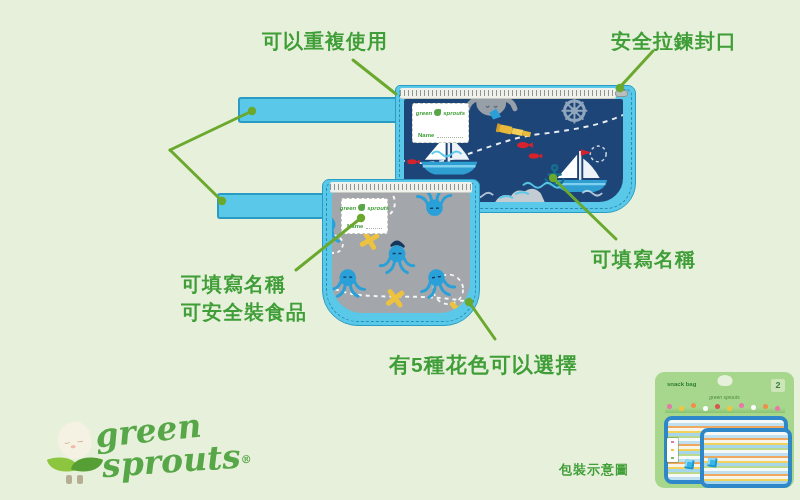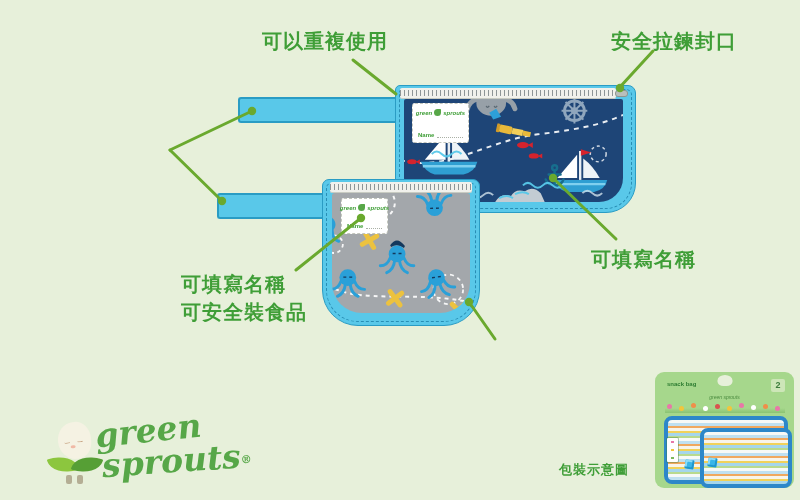--- a/index.html
+++ b/index.html
@@ -256,20 +256,21 @@
 
   <div class="lbl lbl-reusable">可以重複使用</div>
   <div class="lbl lbl-zipper">安全拉鍊封口</div>
   <div class="lbl lbl-personalize">
     <span>可填寫名稱</span>
     <span>可安全裝食品</span>
   </div>
   <div class="lbl lbl-foodsafe">
     <span>可填寫名稱</span>
   </div>
+  <div class="lbl lbl-patterns">有5種花色可以選擇</div>
   <div class="lbl lbl-caption">包裝示意圖</div>
 
   <svg class="overlay" width="800" height="500">
     <line x1="353" y1="60" x2="396" y2="94"></line>
     <line x1="653" y1="51" x2="620" y2="87"></line>  
       <circle cx="620" cy="88" r="4.2"></circle>
     <line x1="170" y1="150" x2="252" y2="111"></line> 
       <circle cx="252" cy="111" r="4.2"></circle>
     <line x1="170" y1="150" x2="222" y2="201"></line> 
       <circle cx="222" cy="201" r="4.2"></circle>

